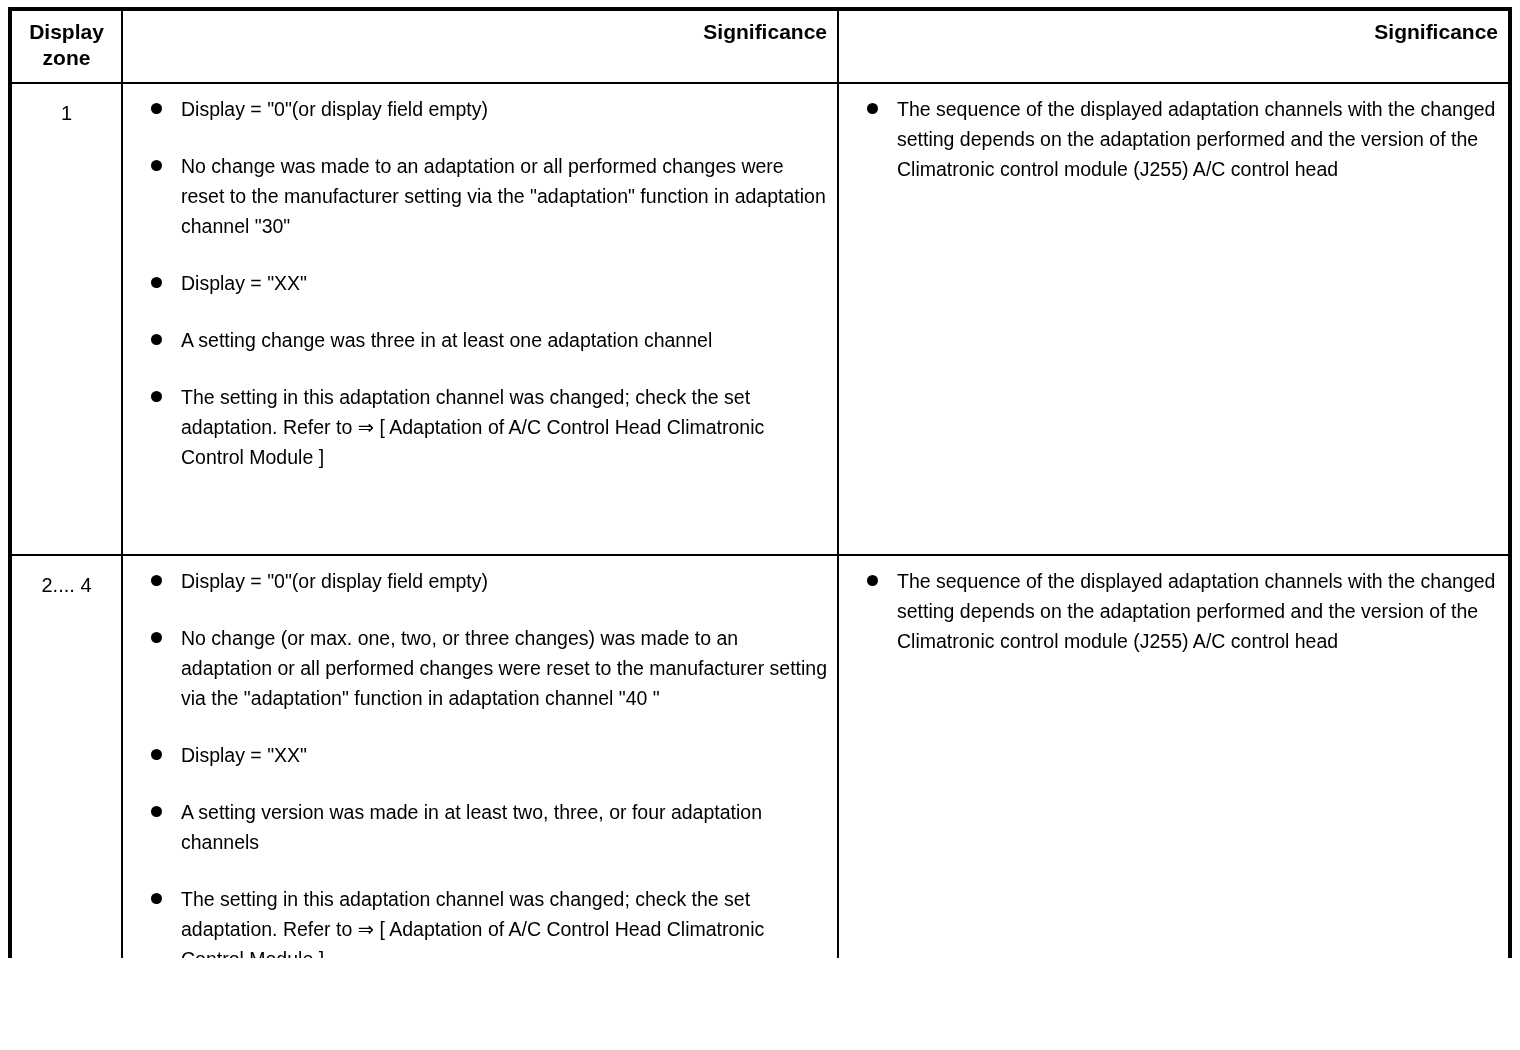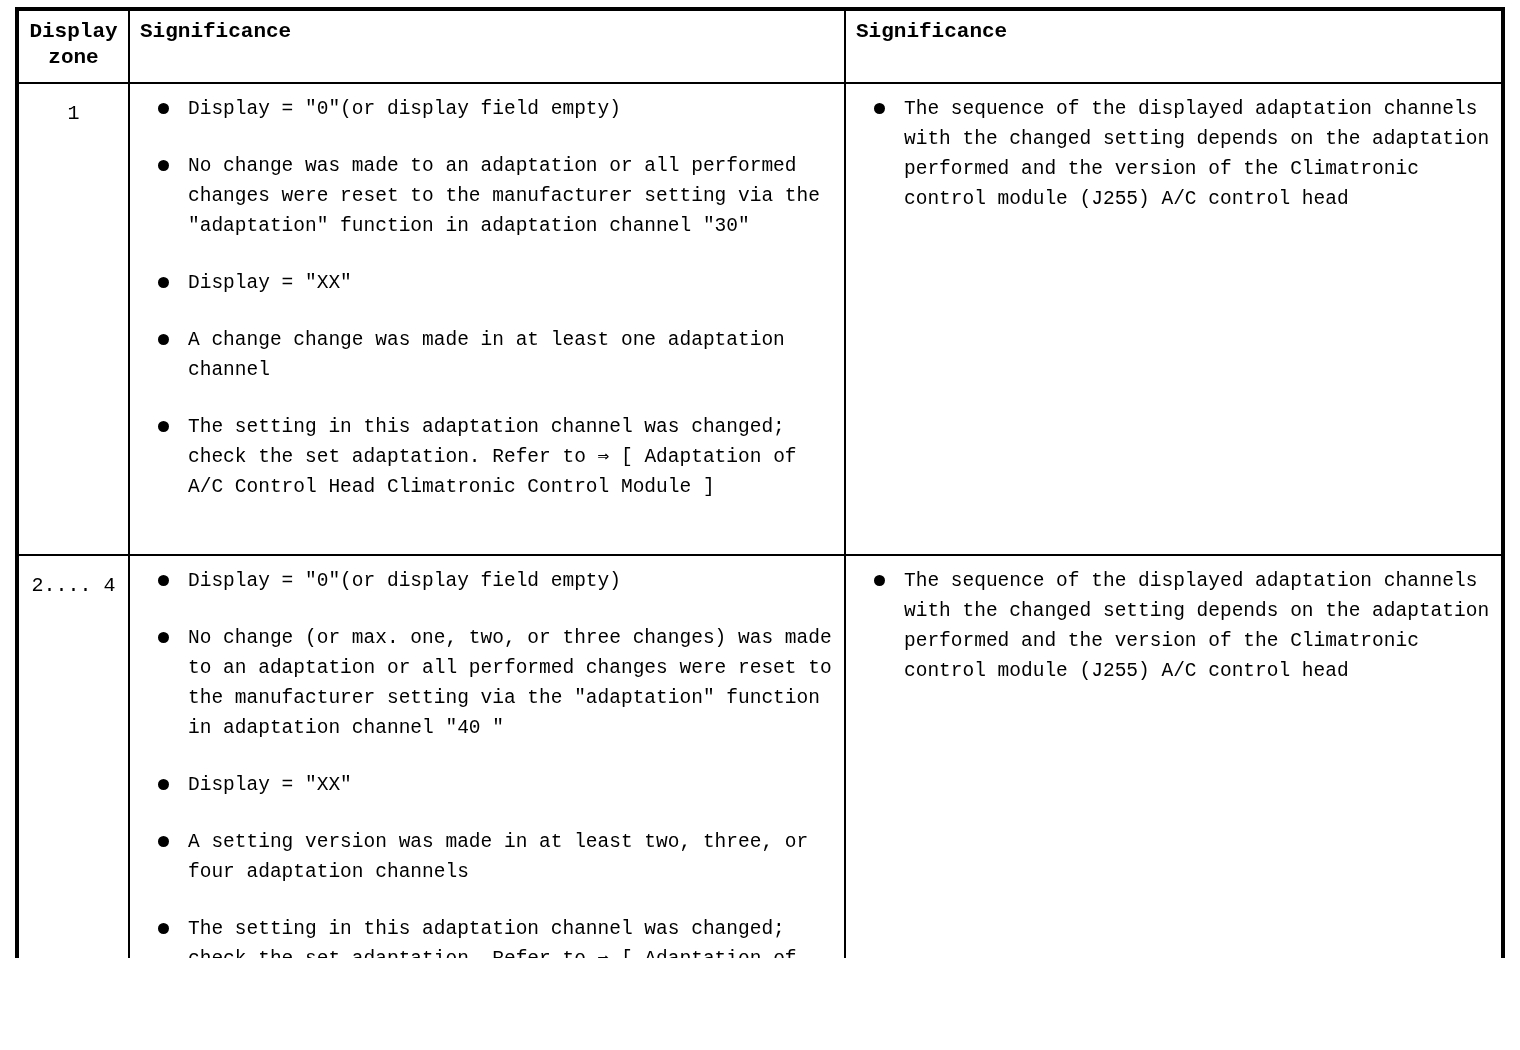--- a/index.html
+++ b/index.html
@@ -6,44 +6,43 @@
     margin: 0;
     padding: 0;
     background: #ffffff;
     color: #000000;
     font-family: "Liberation Sans", sans-serif;
   }
   .page {
     width: 1520px;
     height: 958px;
     box-sizing: border-box;
-    padding: 7px 15px;
+    padding: 7px 8px;
     overflow: hidden;
-    font-family: Liberation Mono, monospace;
   }
   table.manual-table {
     width: 100%;
     height: 1036px;
     border-collapse: collapse;
     table-layout: fixed;
     border: 4px solid #000;
   }
   col.c-zone { width: 112px; }
   col.c-sig  { width: 716px; }
   col.c-exp  { width: auto; }
   th, td {
     border: 2px solid #000;
     vertical-align: top;
     box-sizing: border-box;
   }
   th {
     font-size: 21px;
     font-weight: bold;
     padding: 8px 10px 10px 10px;
-    text-align: left;
+    text-align: right;
     line-height: 1.25;
   }
   th.zone-h {
     text-align: center;
     padding-left: 4px;
     padding-right: 4px;
   }
   tr.header-row { height: 62px; }
   tr.body-row-1 { height: 472px; }
   td.zone-cell {
@@ -104,21 +103,21 @@
           <li>
             <span class="bullet"></span>
             <span class="bullet-text">No change was made to an adaptation or all performed changes were reset to the manufacturer setting via the "adaptation" function in adaptation channel "30"</span>
           </li>
           <li>
             <span class="bullet"></span>
             <span class="bullet-text">Display = "XX"</span>
           </li>
           <li>
             <span class="bullet"></span>
-            <span class="bullet-text">A change change was made in at least one adaptation channel</span>
+            <span class="bullet-text">A setting change was three in at least one adaptation channel</span>
           </li>
           <li>
             <span class="bullet"></span>
             <span class="bullet-text">The setting in this adaptation channel was changed; check the set adaptation. Refer to ⇒ [ Adaptation of A/C Control Head Climatronic Control Module ]</span>
           </li>
         </ul>
       </td>
       <td class="content-cell">
         <ul class="bullets">
           <li>

